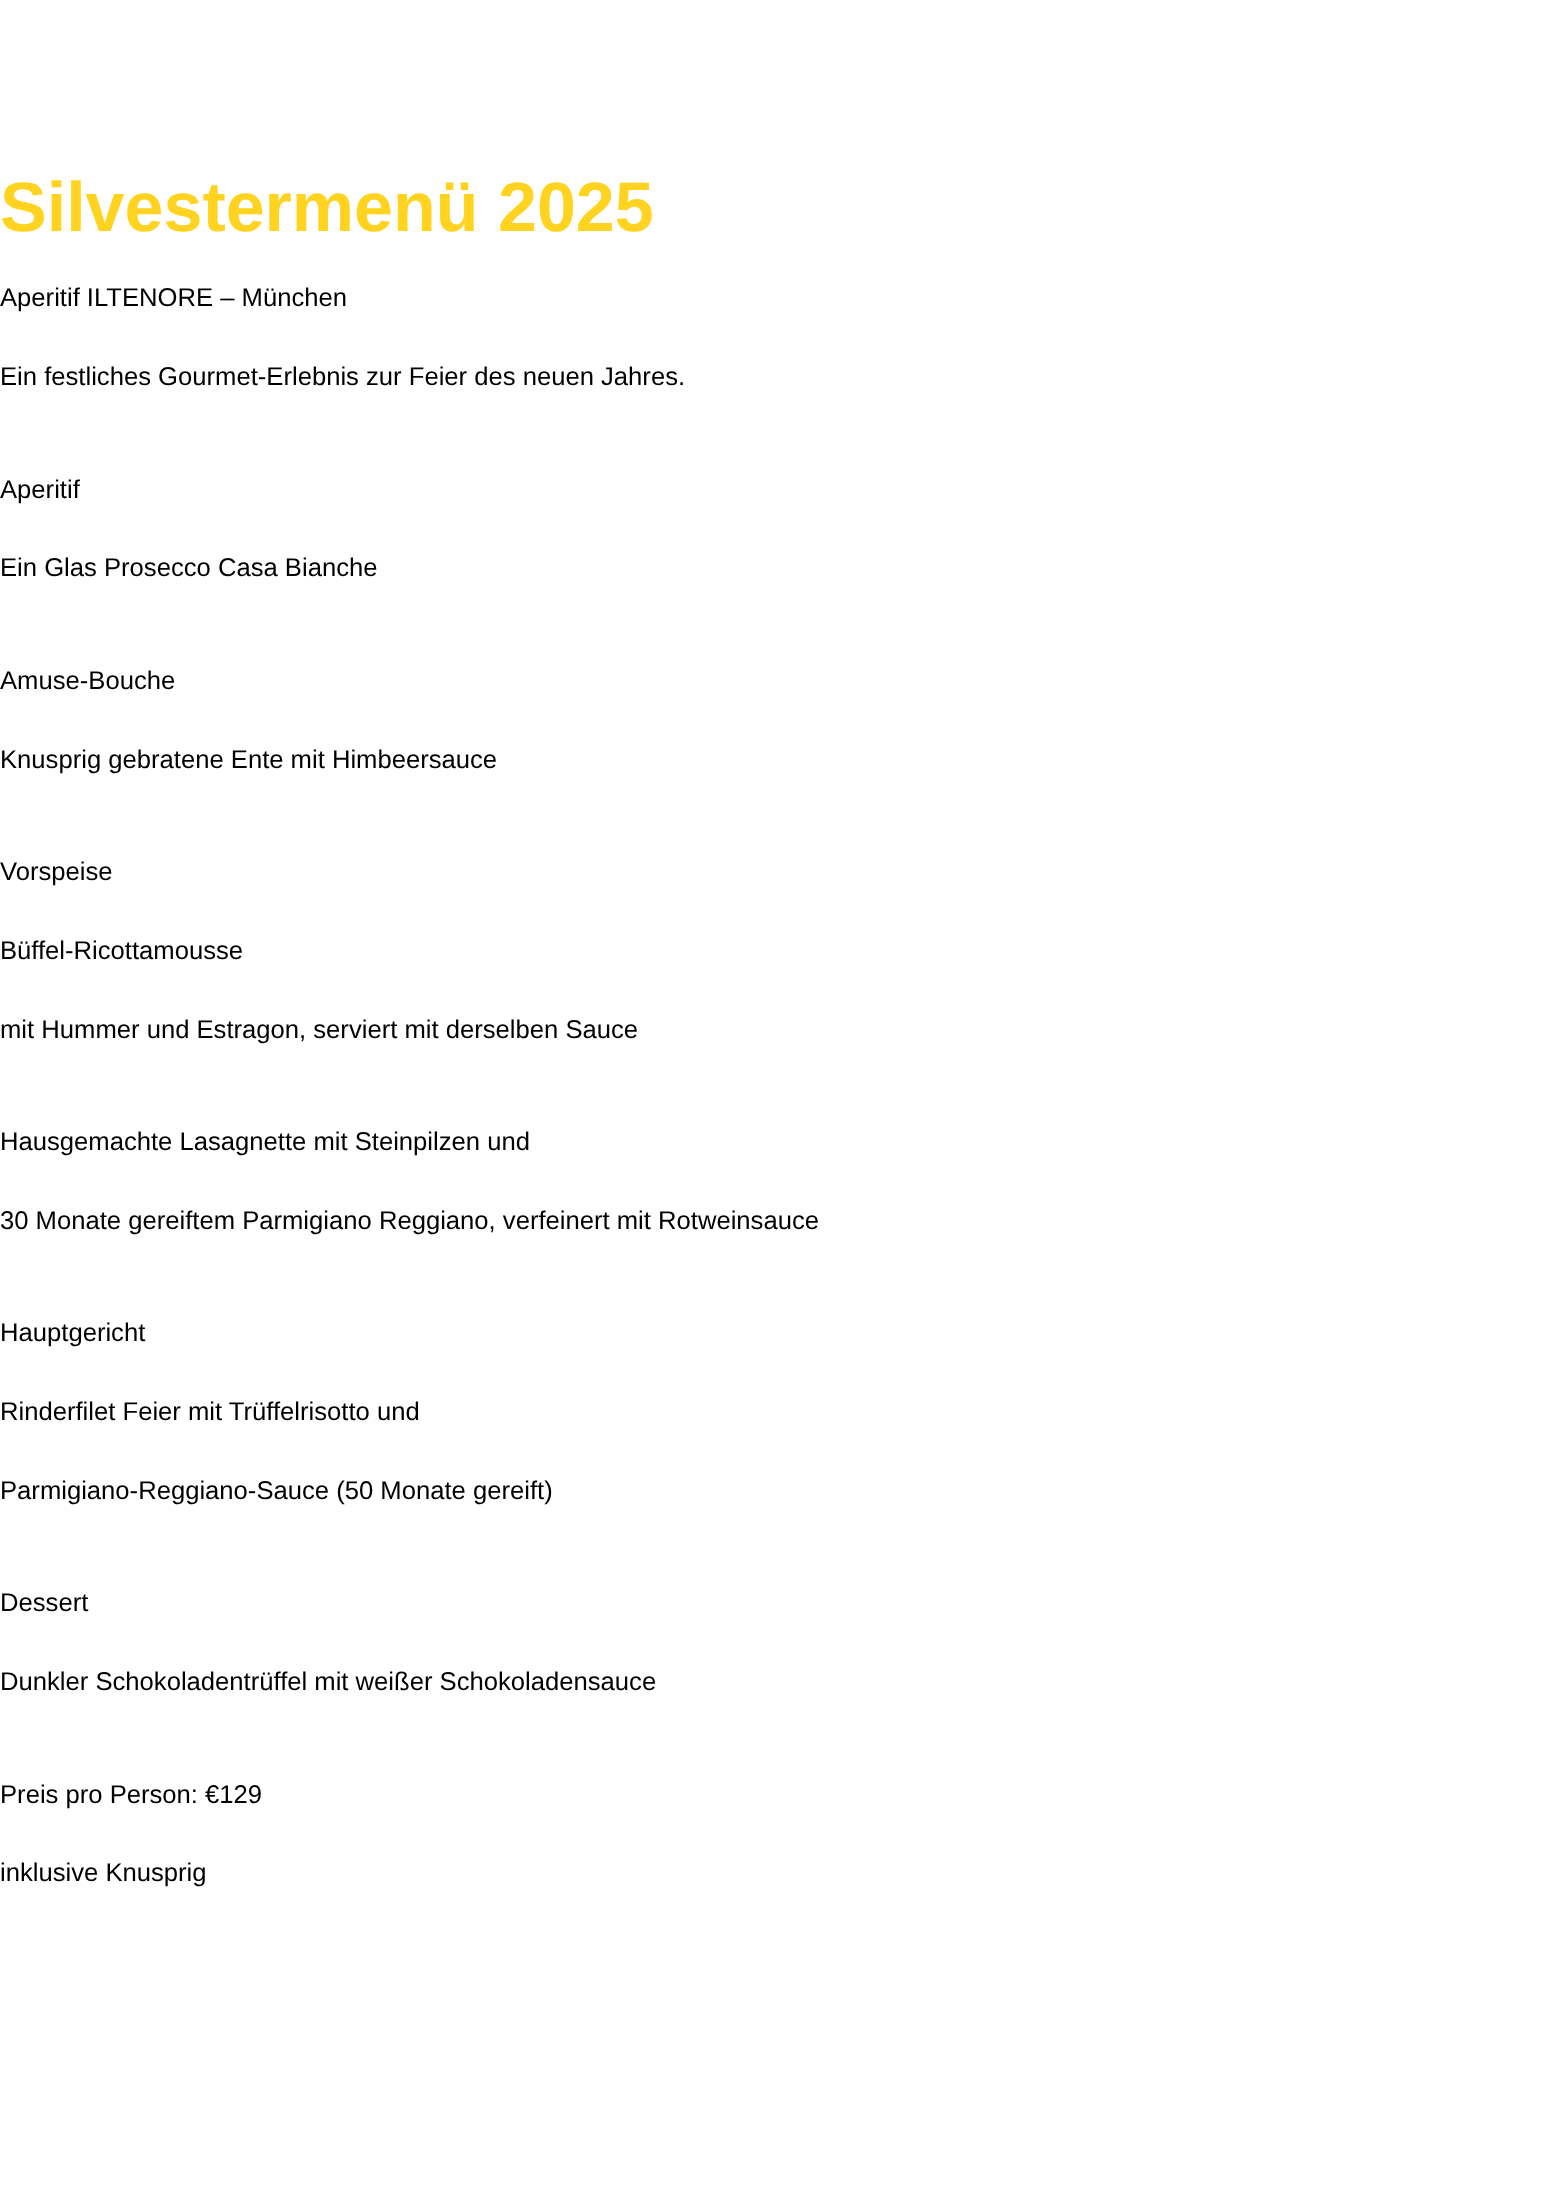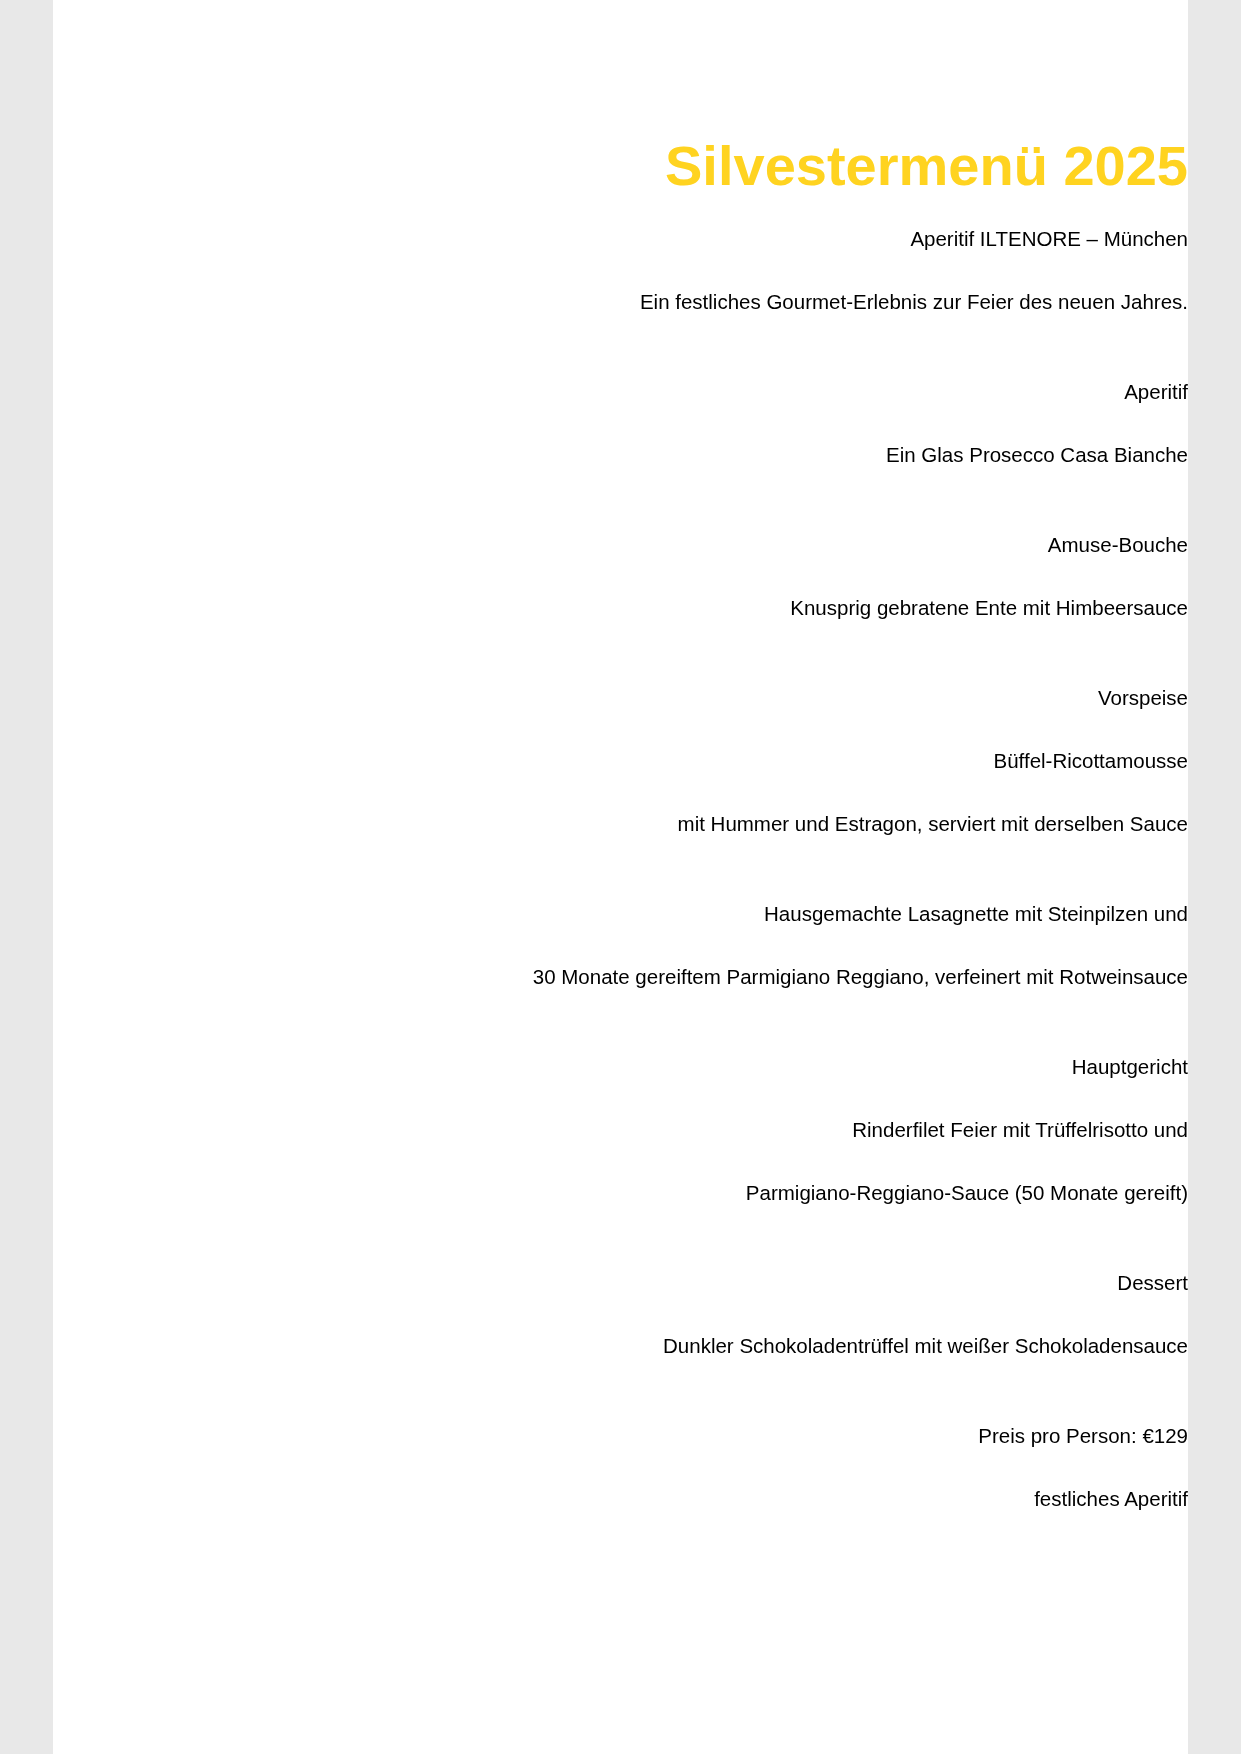--- a/index.html
+++ b/index.html
@@ -2,27 +2,27 @@
 <html><head>
 <meta charset="utf-8">
 <style>
   html, body {
     margin: 0;
     padding: 0;
     background: #e8e8e8;
   }
   .page {
     position: relative;
-    width: 1135px;
+    width: 1241px;
     height: 1754px;
     margin: 0 auto;
     background: #ffffff;
     font-family: "Liberation Sans", "DejaVu Sans", sans-serif;
     color: #000000;
-    text-align: right;
+    text-align: left;
     box-sizing: border-box;
     padding-top: 131px;
     overflow: hidden;
   }
   .title {
     font-size: 56px;
     line-height: 70px;
     font-weight: bold;
     letter-spacing: 0px;
     margin: 0 0 6px 0;
@@ -80,16 +80,16 @@
     <p class="line">Parmigiano-Reggiano-Sauce (50 Monate gereift)</p>
   </div>
 
   <div class="group">
     <p class="line">Dessert</p>
     <p class="line">Dunkler Schokoladentrüffel mit weißer Schokoladensauce</p>
   </div>
 
   <div class="group">
     <p class="line">Preis pro Person: €129</p>
-    <p class="line">festliches Aperitif</p>
+    <p class="line">inklusive Knusprig</p>
   </div>
 
 </div>
 
 </body></html>

